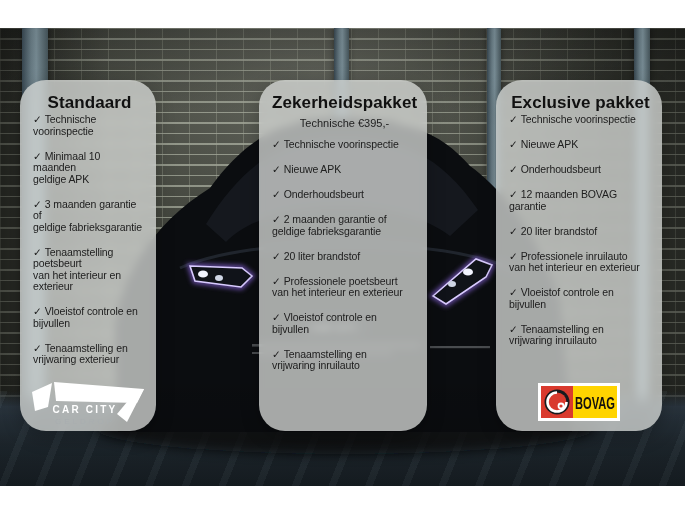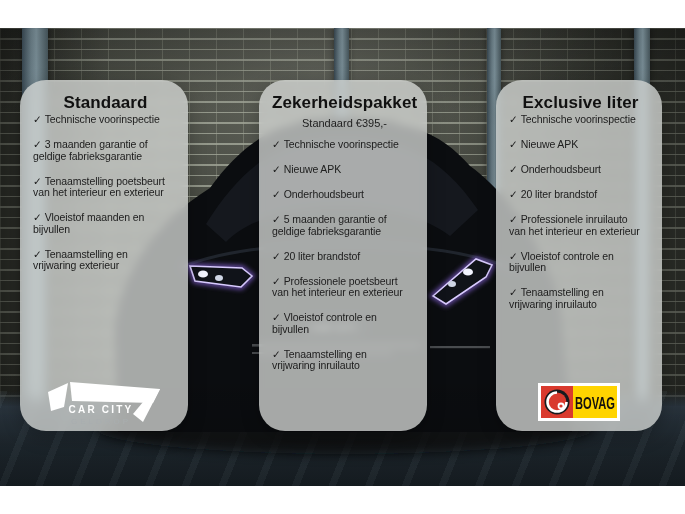--- a/index.html
+++ b/index.html
@@ -36,21 +36,21 @@
   .car-svg{position:absolute;left:0;top:0;}
   .photo-shade{position:absolute;inset:0;
     background:linear-gradient(180deg, rgba(0,0,0,0.10), rgba(0,0,0,0) 22%, rgba(0,0,0,0) 74%, rgba(0,0,0,0.22));}
 
   
   .card{position:absolute;top:80px;height:351px;border-radius:26px;box-sizing:border-box;
     background:rgba(216,218,216,0.76);
     -webkit-backdrop-filter:blur(4px);backdrop-filter:blur(4px);
     box-shadow:0 6px 18px rgba(0,0,0,0.25);
     padding:6px 10px 0 13px;color:#1f1f1f;z-index:10;}
-  .card-0{left:20px;width:168px;}
+  .card-0{left:20px;width:136px;}
   .card-1{left:259px;width:168px;}
   .card-2{left:496px;width:166px;}
   .card-title{margin:6px 0 0;font-size:17px;line-height:22px;font-weight:700;
     text-align:center;color:#111;letter-spacing:0.1px;}
   .card-subtitle{margin:2px 0 9px;font-size:11px;line-height:14px;text-align:center;color:#222;}
   .item{margin-bottom:13.5px;font-size:10.5px;line-height:11.5px;letter-spacing:-0.1px;color:#202020;}
   .item-text{white-space:pre-line;margin-top:16px;}
   .check{font-size:10.5px;margin-right:3px;color:#1a1a1a;}
 
   
@@ -116,63 +116,67 @@
         <rect x="430" y="318" width="60" height="2.2"></rect>
       </g>
     </svg>
     <div class="photo-shade"></div>
   </div>
 
   <section class="card card-0">
     <h2 class="card-title">Standaard</h2>
     <div class="card-items">
         <div class="item"><span class="check">✓</span><span class="item-text">Technische voorinspectie</span></div>
+        <div class="item"><span class="check">✓</span><span class="item-text">Minimaal 10 maanden
+geldige APK</span></div>
         <div class="item"><span class="check">✓</span><span class="item-text">3 maanden garantie of
 geldige fabrieksgarantie</span></div>
         <div class="item"><span class="check">✓</span><span class="item-text">Tenaamstelling poetsbeurt
 van het interieur en exterieur</span></div>
-        <div class="item"><span class="check">✓</span><span class="item-text">Vloeistof maanden en
+        <div class="item"><span class="check">✓</span><span class="item-text">Vloeistof controle en
 bijvullen</span></div>
         <div class="item"><span class="check">✓</span><span class="item-text">Tenaamstelling en
 vrijwaring exterieur</span></div>
       </div>
     <svg class="card-logo logo-carcity" viewBox="0 0 124 54">
       <polygon points="6,16 26,7 22,31 9,35" fill="#ffffff"></polygon>
       <polygon points="28,6 118,13 111,27 30,25" fill="#ffffff"></polygon>
       <polygon points="111,14 118,13 101,46 91,38" fill="#ffffff"></polygon>
       <text x="59" y="37" text-anchor="middle" font-family="Liberation Sans, sans-serif" font-size="10" font-weight="700" letter-spacing="2.2" fill="#ffffff">CAR CITY</text>
       <text x="59" y="48" text-anchor="middle" font-family="Liberation Sans, sans-serif" font-size="8" letter-spacing="3" fill="#a9aeb0">GELDROP</text>
     </svg>
   </section>
 
   <section class="card card-1">
     <h2 class="card-title">Zekerheidspakket</h2>
-    <div class="card-subtitle">Standaard €395,-</div>
+    <div class="card-subtitle">Technische €395,-</div>
     <div class="card-items">
         <div class="item"><span class="check">✓</span><span class="item-text">Technische voorinspectie</span></div>
         <div class="item"><span class="check">✓</span><span class="item-text">Nieuwe APK</span></div>
         <div class="item"><span class="check">✓</span><span class="item-text">Onderhoudsbeurt</span></div>
-        <div class="item"><span class="check">✓</span><span class="item-text">5 maanden garantie of
+        <div class="item"><span class="check">✓</span><span class="item-text">2 maanden garantie of
 geldige fabrieksgarantie</span></div>
         <div class="item"><span class="check">✓</span><span class="item-text">20 liter brandstof</span></div>
         <div class="item"><span class="check">✓</span><span class="item-text">Professionele poetsbeurt
 van het interieur en exterieur</span></div>
         <div class="item"><span class="check">✓</span><span class="item-text">Vloeistof controle en
 bijvullen</span></div>
         <div class="item"><span class="check">✓</span><span class="item-text">Tenaamstelling en
 vrijwaring inruilauto</span></div>
       </div>
   </section>
 
   <section class="card card-2">
-    <h2 class="card-title">Exclusive liter</h2>
+    <h2 class="card-title">Exclusive pakket</h2>
     <div class="card-items">
         <div class="item"><span class="check">✓</span><span class="item-text">Technische voorinspectie</span></div>
         <div class="item"><span class="check">✓</span><span class="item-text">Nieuwe APK</span></div>
         <div class="item"><span class="check">✓</span><span class="item-text">Onderhoudsbeurt</span></div>
+        <div class="item"><span class="check">✓</span><span class="item-text">12 maanden BOVAG
+garantie</span></div>
         <div class="item"><span class="check">✓</span><span class="item-text">20 liter brandstof</span></div>
         <div class="item"><span class="check">✓</span><span class="item-text">Professionele inruilauto
 van het interieur en exterieur</span></div>
         <div class="item"><span class="check">✓</span><span class="item-text">Vloeistof controle en
 bijvullen</span></div>
         <div class="item"><span class="check">✓</span><span class="item-text">Tenaamstelling en
 vrijwaring inruilauto</span></div>
       </div>
     <svg class="card-logo logo-bovag" viewBox="0 0 82 38">
       <rect x="0" y="0" width="82" height="38" fill="#ffffff"></rect>

